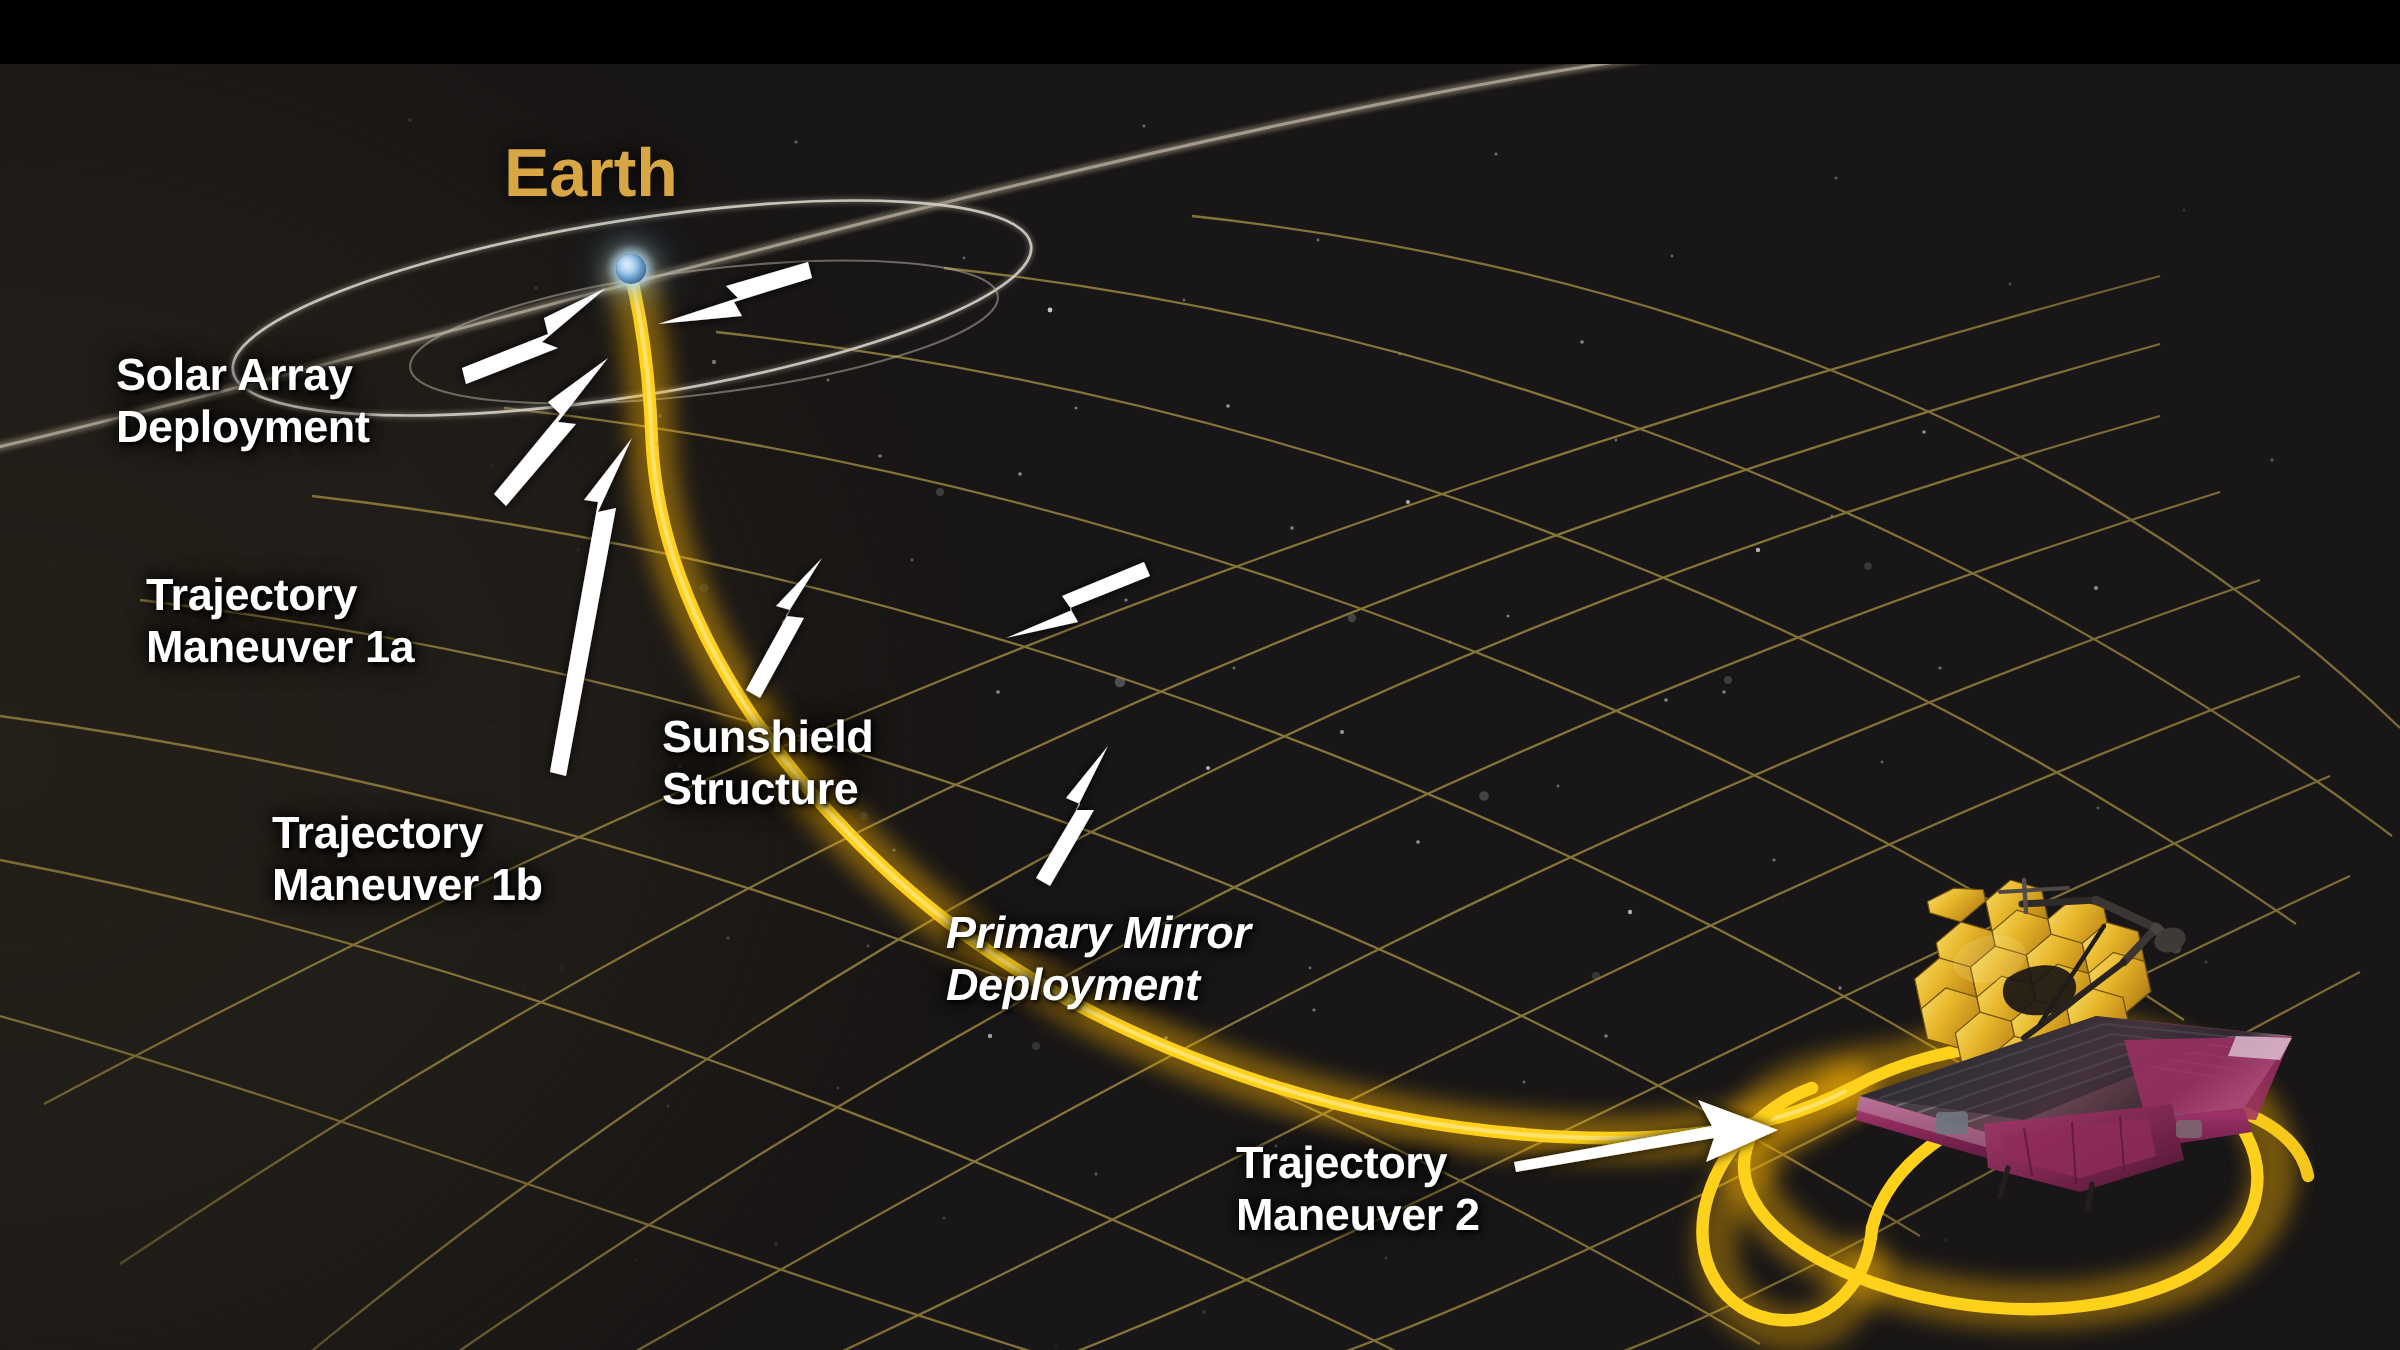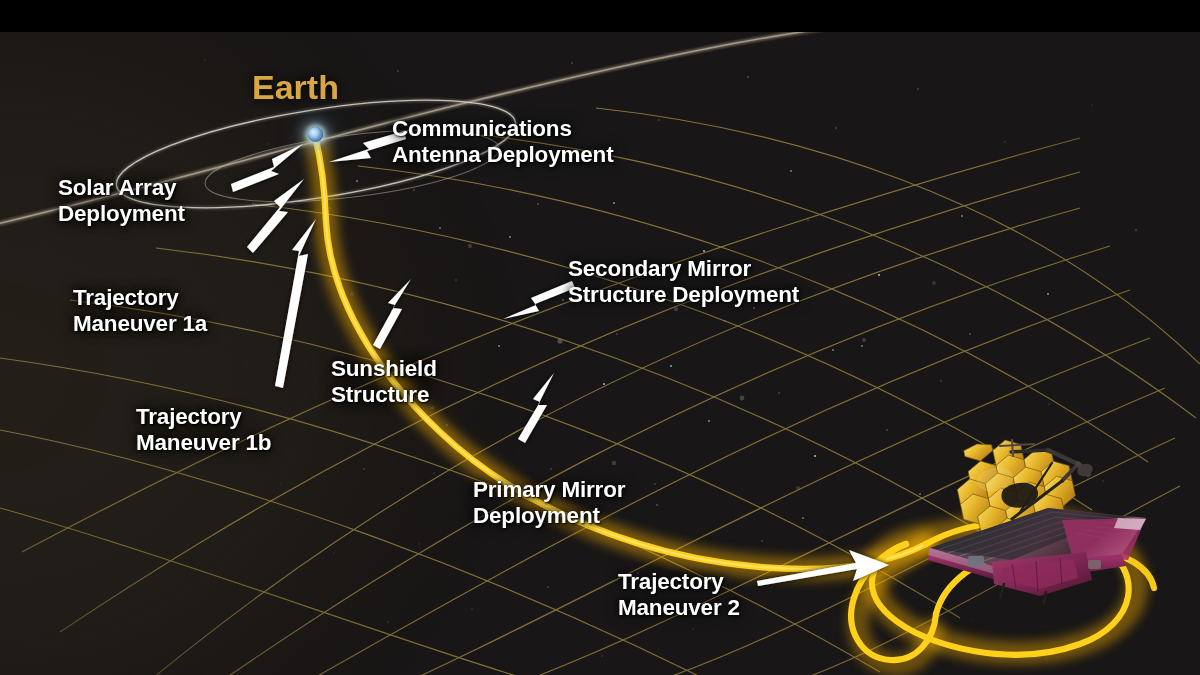--- a/index.html
+++ b/index.html
@@ -450,34 +450,30 @@
     </g>
   </svg>
 
   <div id="earth-dot"></div>
 
   <div id="earth-label">Earth</div>
 
   <div class="label" style="left:58px;top:143px;">Solar Array
 Deployment</div>
 
-  <div class="label" style="left:392px;top:84px;">Communications
-Antenna Deployment</div>
 
   <div class="label" style="left:73px;top:253px;">Trajectory
 Maneuver 1a</div>
 
   <div class="label" style="left:136px;top:372px;">Trajectory
 Maneuver 1b</div>
 
   <div class="label" style="left:331px;top:324px;">Sunshield
 Structure</div>
 
-  <div class="label" style="left:568px;top:224px;">Secondary Mirror
-Structure Deployment</div>
-
-  <div class="label" style="left:473px;top:445px;">Primary Mirror
+
+  <div class="label" style="left:473px;top:422px;font-style:italic;">Primary Mirror
 Deployment</div>
 
   <div class="label" style="left:618px;top:537px;">Trajectory
 Maneuver 2</div>
 
 </div>
 
 </body></html>

